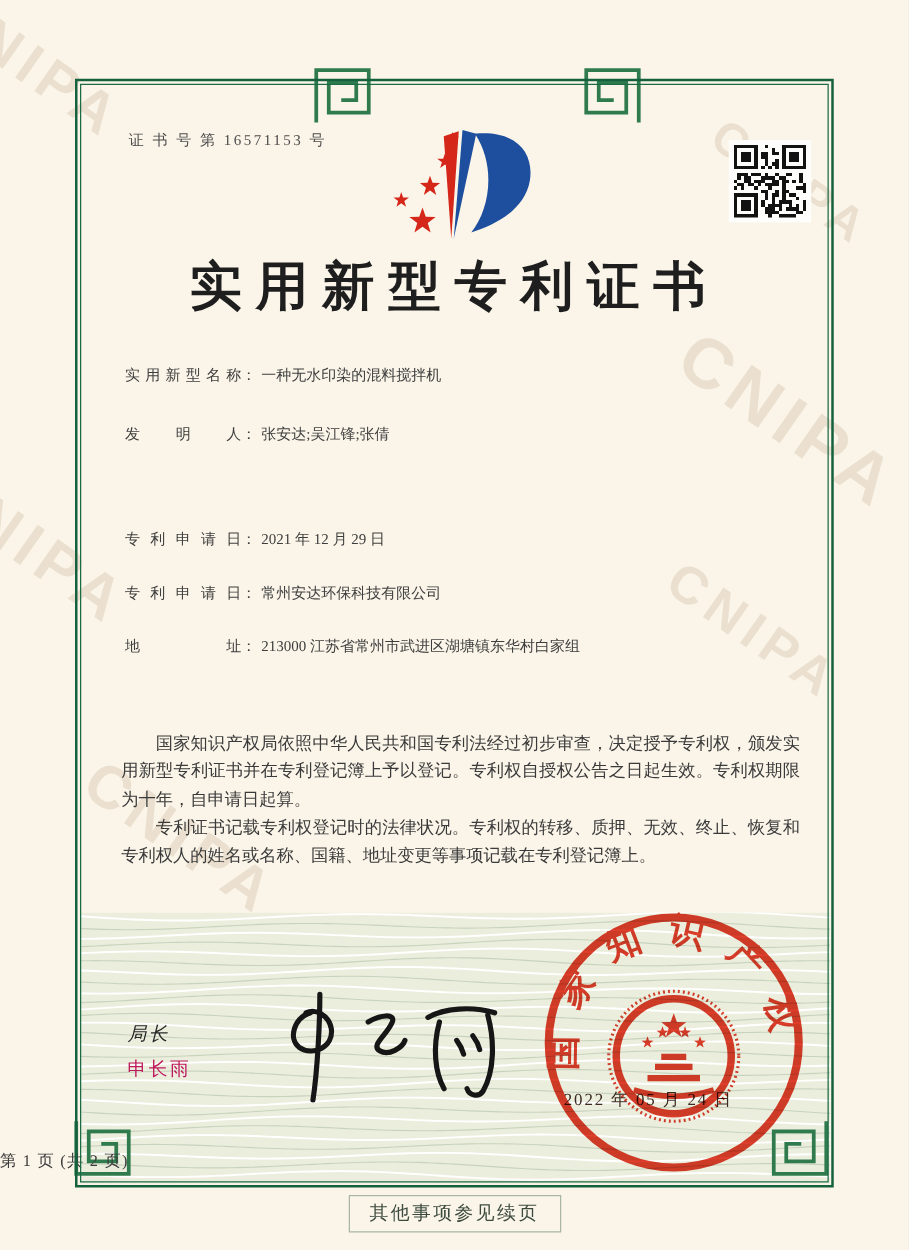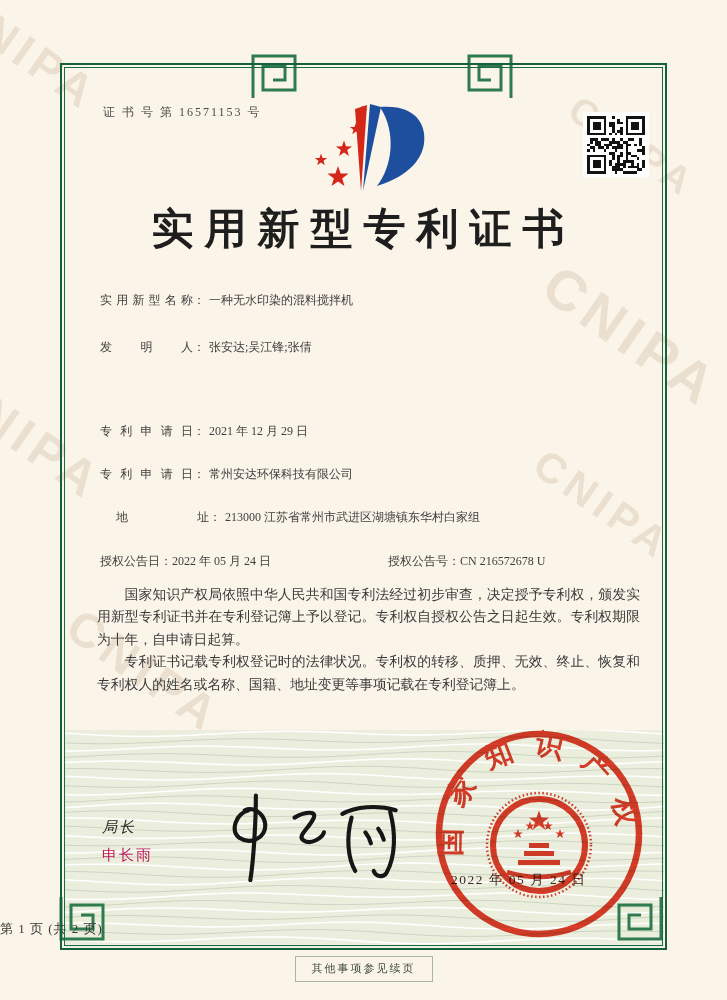--- a/index.html
+++ b/index.html
@@ -53,21 +53,21 @@
   .seal-date{
     position:absolute;left:451px;top:871px;font-size:13.5px;color:#3f2d26;letter-spacing:1.5px;
     z-index:7;mix-blend-mode:multiply;white-space:nowrap;
   }
   .page-info{
     position:absolute;left:0;top:920px;width:727px;text-align:left;font-size:13px;
     color:#3a3a3a;letter-spacing:1px;z-index:4;
   }
   .note-box{
     position:absolute;left:50%;top:956px;transform:translateX(-50%);
-    border:1px solid #a9b6a4;padding:4px 16px 5px;font-size:11px;color:#3c4a3e;
+    border:1px solid #a9b6a4;padding:4px 16px 5px;font-size:15px;color:#3c4a3e;
     letter-spacing:2px;z-index:4;background:rgba(251,245,233,0.6);white-space:nowrap;
   }
   .ornament{position:absolute;z-index:4;}
 </style>
 </head>
 <body>
 
 <div class="page">
 
   <div class="watermark" style="left:-30px;top:-20px;font-size:46px;">CNIPA</div>
@@ -281,30 +281,24 @@
   </div>
   <div class="field-row" style="top:339px;">
     <span class="field-label">发明人</span><span class="field-colon">：</span><span>张安达;吴江锋;张倩</span>
   </div>
   <div class="field-row" style="top:423px;">
     <span class="field-label">专利申请日</span><span class="field-colon">：</span><span>2021 年 12 月 29 日</span>
   </div>
   <div class="field-row" style="top:466px;">
     <span class="field-label">专利申请日</span><span class="field-colon">：</span><span>常州安达环保科技有限公司</span>
   </div>
-  <div class="field-row" style="top:509px;margin-left:16px;">
+  <div class="field-row" style="top:509px;">
     <span class="field-label">地址</span><span class="field-colon">：</span><span>213000 江苏省常州市武进区湖塘镇东华村白家组</span>
   </div>
 
-  <div class="field-row" style="top:553px;width:545px;">
-    <span>授权公告日</span><span>：</span><span>2022 年 05 月 24 日</span>
-    <span class="grant-pair2">
-      <span>授权公告号</span><span>：</span><span>CN 216572678 U</span>
-    </span>
-  </div>
 
   <div class="paras">
     <p>国家知识产权局依照中华人民共和国专利法经过初步审查，决定授予专利权，颁发实用新型专利证书并在专利登记簿上予以登记。专利权自授权公告之日起生效。专利权期限为十年，自申请日起算。</p>
     <p>专利证书记载专利权登记时的法律状况。专利权的转移、质押、无效、终止、恢复和专利权人的姓名或名称、国籍、地址变更等事项记载在专利登记簿上。</p>
   </div>
 
   <div class="director-title">局长</div>
   <div class="director-name">申长雨</div>
 
   <svg class="signature" width="200" height="92" viewBox="0 0 210 100">

